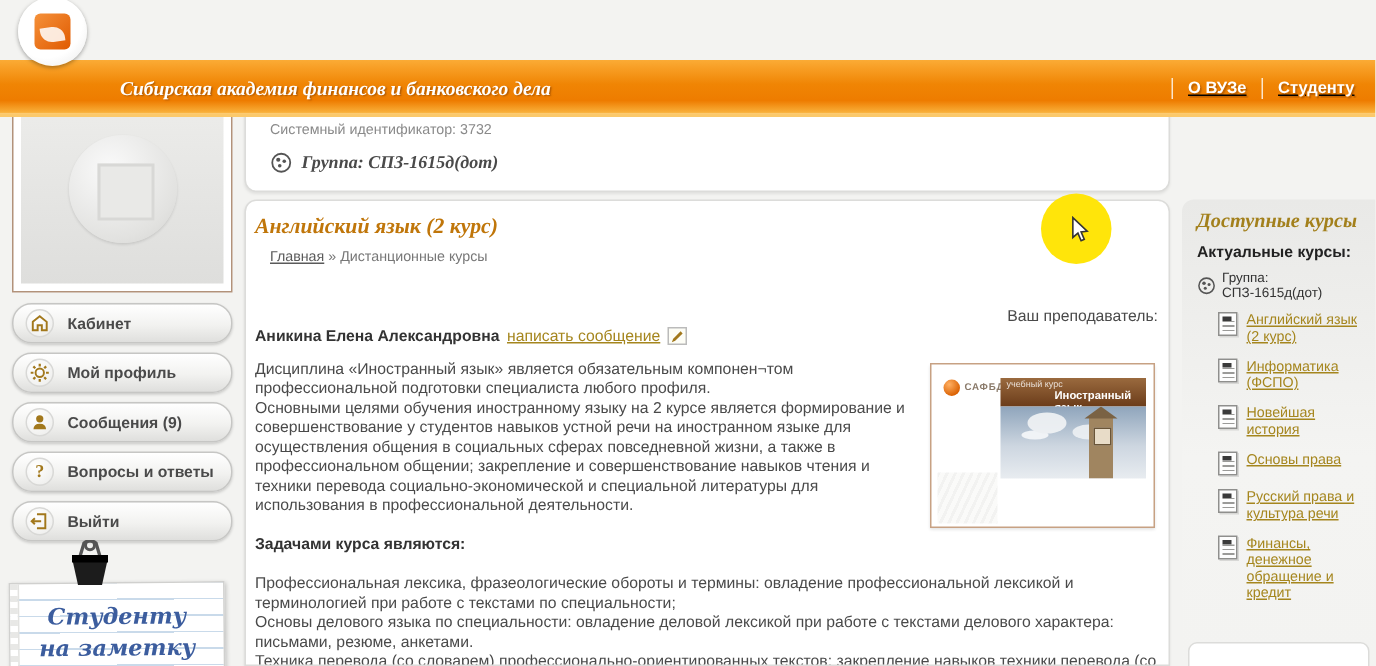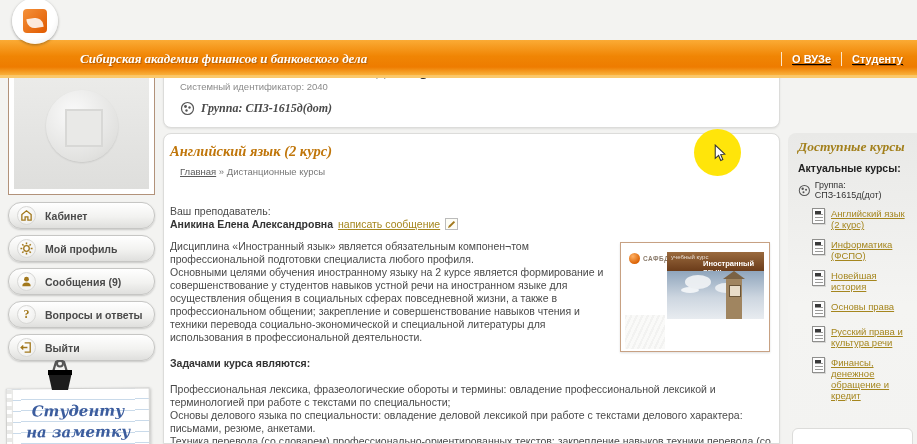--- a/index.html
+++ b/index.html
@@ -69,21 +69,21 @@
   .prof-group { margin-top:9px; display:flex; align-items:center; gap:6px;
     font-family:"Liberation Serif", serif; font-style:italic; font-weight:bold; font-size:12px; color:#4a4a4a; }
 
   .panel2 { position:absolute; left:163px; top:133px; width:617px; height:311px; background:#fff;
     border:1px solid #dcdcda; border-radius:8px 8px 0 0; box-shadow:0 1px 2px rgba(0,0,0,.08);
     padding:7px 7px 0 6px; z-index:2; overflow:hidden; }
   .course-title { font-family:"Liberation Serif", serif; font-style:italic; font-weight:bold;
     font-size:14.5px; color:#c0760a; margin:2px 0 6px 0; }
   .breadcrumb { font-size:9.5px; color:#777; margin:0 0 28px 10px; }
   .breadcrumb .bc-home { color:#5a5a5a; text-decoration:underline; cursor:pointer; }
-  .teacher-label { font-size:10.5px; color:#444; }
+  .teacher-label { font-size:10.5px; color:#444;text-align:right; }
   .teacher-line { font-size:10.5px; color:#333; margin-bottom:10px; display:flex; align-items:flex-end; gap:5px; }
   .teacher-name { font-weight:bold; }
   .msg-link { color:#a5861e; text-decoration:underline; cursor:pointer; }
   .edit-ico { width:13px; height:12px; border:1px solid #bbb; background:#fdfdf6; display:inline-flex;
     align-items:center; justify-content:center; cursor:pointer; }
 
   .body-text { font-size:10.5px; line-height:13px; color:#4a4a4a; }
   .spacer { height:13px; }
   .tasks-heading { font-weight:bold; color:#333; }
 
@@ -217,21 +217,21 @@
     </svg>
   </div>
   <div class="paper">
     <div class="paper-line">Студенту</div>
     <div class="paper-line">на заметку</div>
   </div>
 </div>
 
 <div class="panel1">
   <div class="prof-name">Тякотева Наталья Владимировна</div>
-  <div class="prof-sysid">Системный идентификатор: 2040</div>
+  <div class="prof-sysid">Системный идентификатор: 3732</div>
   <div class="prof-group">
     <svg width="15" height="15" viewBox="0 0 15 15">
       <circle cx="7.5" cy="7.5" r="6" fill="none" stroke="#555" stroke-width="1.2"></circle>
       <circle cx="5.5" cy="5.5" r="1.4" fill="#555"></circle>
       <circle cx="9.5" cy="6.5" r="1.2" fill="#555"></circle>
       <circle cx="6.5" cy="9.5" r="1.2" fill="#555"></circle>
     </svg>
     <span>Группа: СПЗ-1615д(дот)</span>
   </div>
 </div>

